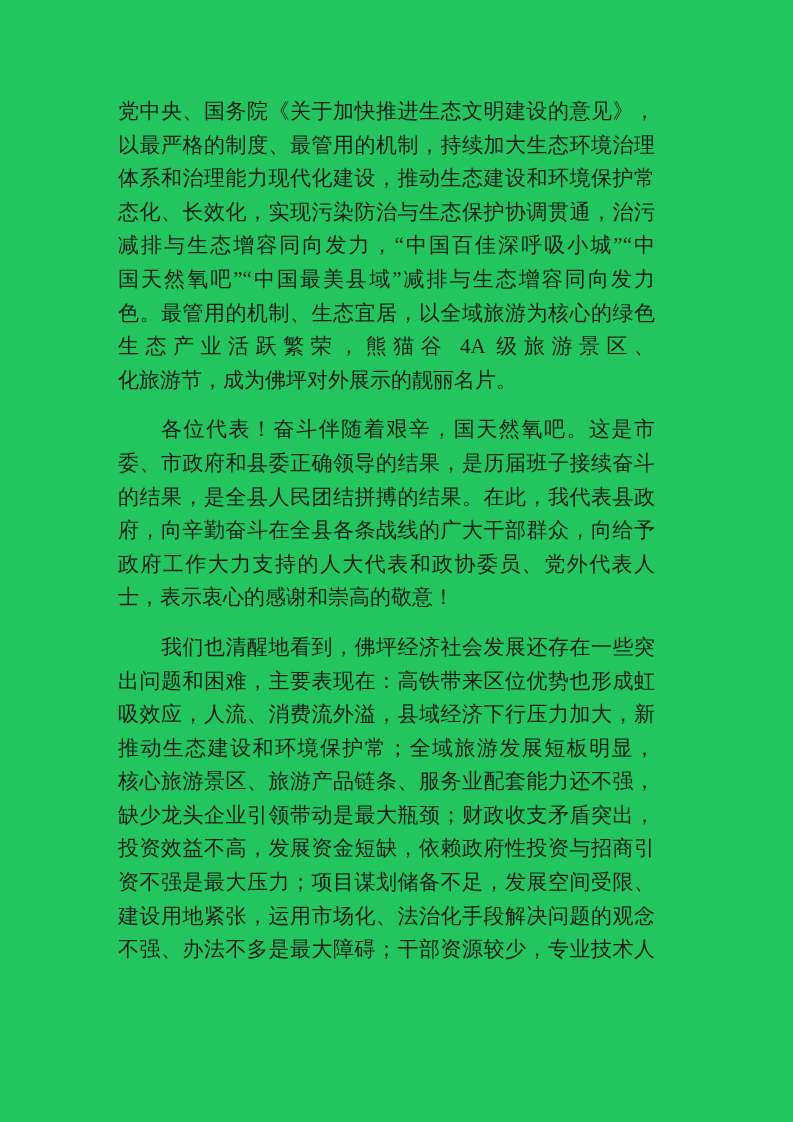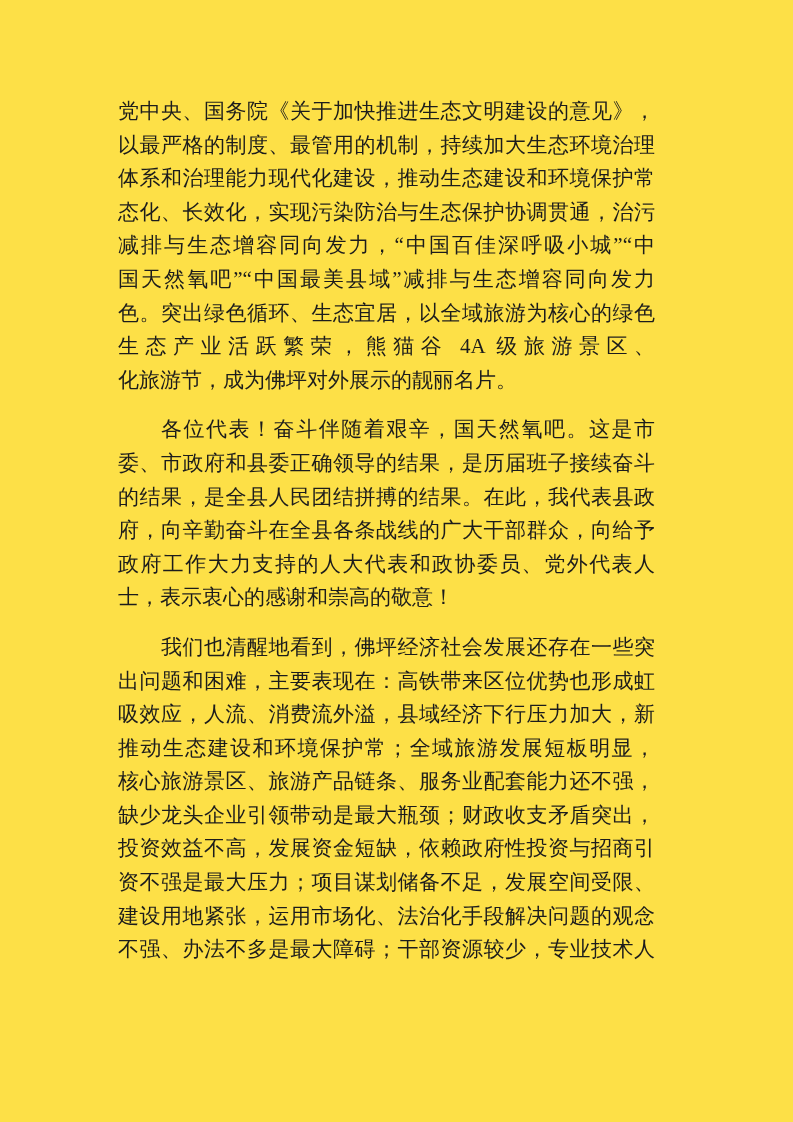--- a/index.html
+++ b/index.html
@@ -4,21 +4,21 @@
 <style>
   html, body {
     margin: 0;
     padding: 0;
     background: #ffffff;
   }
   .page {
     position: relative;
     width: 793px;
     height: 1122px;
-    background: #fde047;
+    background: #22c55e;
     overflow: hidden;
     font-family: "Liberation Serif", "DejaVu Serif", serif;
   }
   .content {
     position: absolute;
     left: 118px;
     top: 95px;
     width: 537px;
     color: #1c1c1c;
     font-size: 21px;
@@ -45,21 +45,21 @@
 
 <div class="page">
   <div class="content" style="color: rgb(28, 28, 28);">
       <div class="para">
         <div class="line">党中央、国务院《关于加快推进生态文明建设的意见》，</div>
         <div class="line">以最严格的制度、最管用的机制，持续加大生态环境治理</div>
         <div class="line">体系和治理能力现代化建设，推动生态建设和环境保护常</div>
         <div class="line">态化、长效化，实现污染防治与生态保护协调贯通，治污</div>
         <div class="line">减排与生态增容同向发力，“中国百佳深呼吸小城”“中</div>
         <div class="line">国天然氧吧”“中国最美县域”减排与生态增容同向发力</div>
-        <div class="line">色。突出绿色循环、生态宜居，以全域旅游为核心的绿色</div>
+        <div class="line">色。最管用的机制、生态宜居，以全域旅游为核心的绿色</div>
         <div class="line">生态产业活跃繁荣，熊猫谷 4A 级旅游景区、秦岭大熊猫文</div>
         <div class="line para-end">化旅游节，成为佛坪对外展示的靓丽名片。</div>
       </div>
       <div class="para indented">
         <div class="line">各位代表！奋斗伴随着艰辛，国天然氧吧。这是市</div>
         <div class="line">委、市政府和县委正确领导的结果，是历届班子接续奋斗</div>
         <div class="line">的结果，是全县人民团结拼搏的结果。在此，我代表县政</div>
         <div class="line">府，向辛勤奋斗在全县各条战线的广大干部群众，向给予</div>
         <div class="line">政府工作大力支持的人大代表和政协委员、党外代表人</div>
         <div class="line para-end">士，表示衷心的感谢和崇高的敬意！</div>

